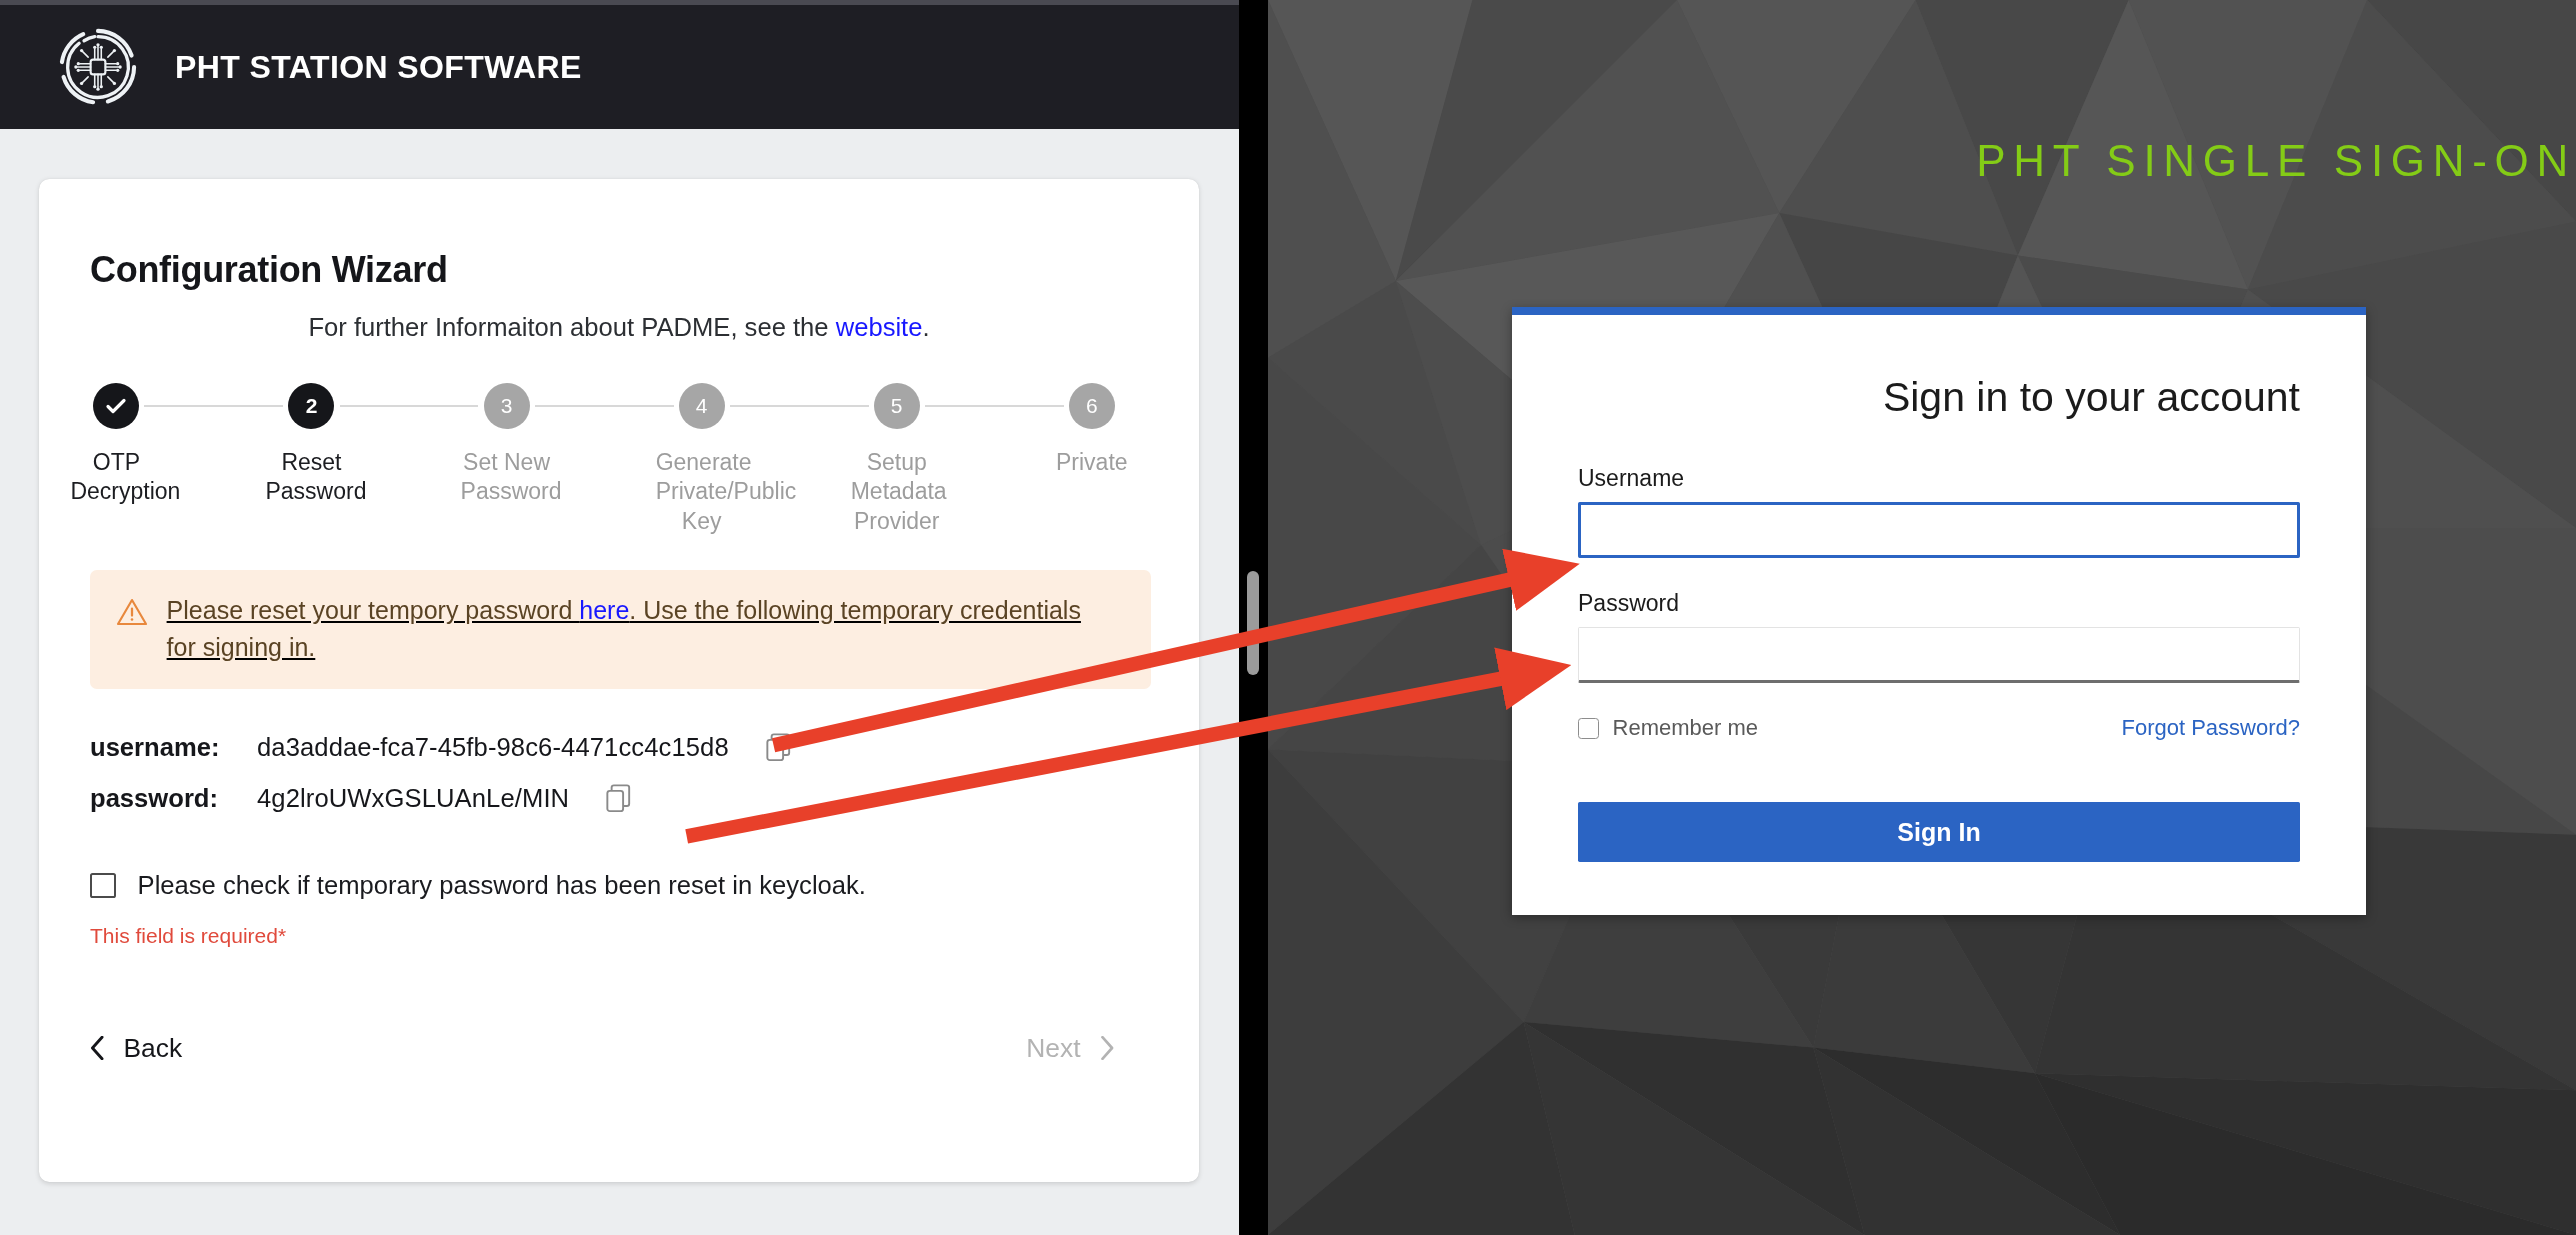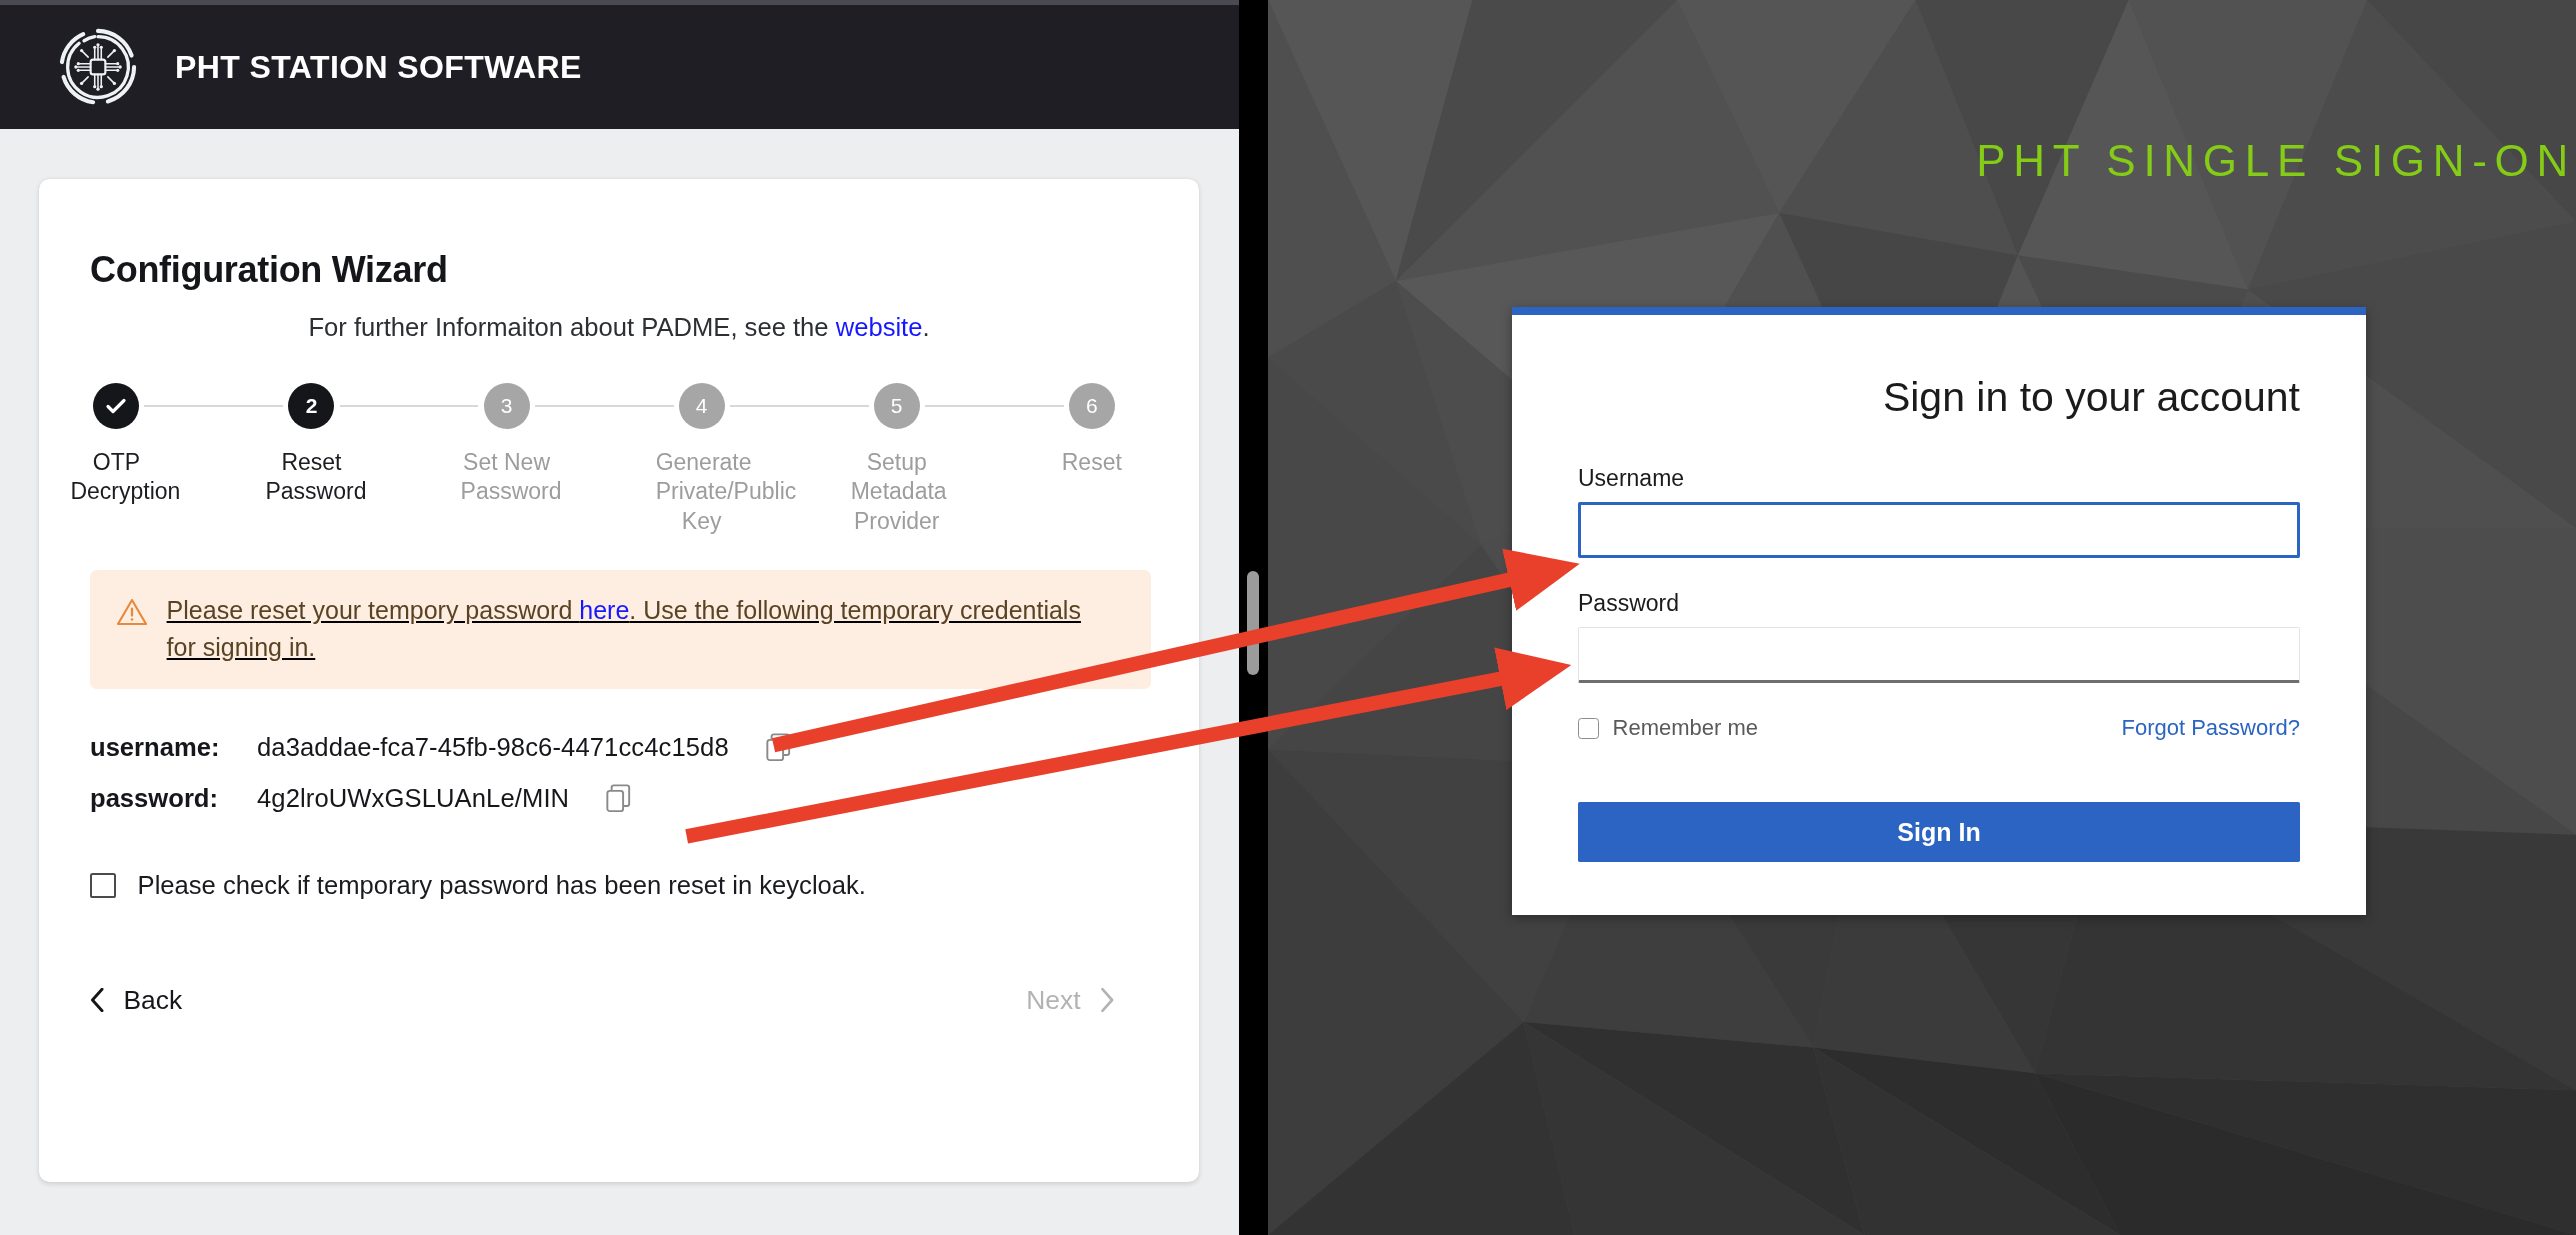--- a/index.html
+++ b/index.html
@@ -302,21 +302,21 @@
             <div class="step-circle todo">5</div>
             <div class="step-line"></div>
           </div>
           <div class="step-label muted">Setup Metadata Provider</div>
         </div>
 
         <div class="step" style="flex:0 0 46px">
           <div class="step-row">
             <div class="step-circle todo">6</div>
           </div>
-          <div class="step-label muted">Reset</div>
+          <div class="step-label muted">Private</div>
         </div>
       </div>
 
       <div class="alert">
         <div class="alert-icon">
           <svg viewBox="0 0 24 24">
             <path d="M12 3L22.5 21H1.5L12 3z" fill="none" stroke="#e8883d" stroke-width="1.6" stroke-linejoin="round"></path>
             <path d="M12 9.5v5.2" stroke="#e8883d" stroke-width="1.7" stroke-linecap="round"></path>
             <circle cx="12" cy="17.6" r="0.95" fill="#e8883d"></circle>
           </svg>
@@ -346,20 +346,21 @@
               <path d="M5 6.2V3.3a2 2 0 0 1 2-2h11.6a2 2 0 0 1 2 2v14.4a2 2 0 0 1-2 2h-3.4" fill="none" stroke="#8a8a8a" stroke-width="1.7"></path>
             </svg>
           </button>
         </div>
       </div>
 
       <div class="check-row">
         <div class="cbox"></div>
         <div class="check-label">Please check if temporary password has been reset in keycloak.</div>
       </div>
+      <div class="err-text">This field is required*</div>
 
       <div class="nav-row">
         <button class="nav-btn">
           <svg viewBox="0 0 12 20">
               <path d="M10 1L2 10l8 9" fill="none" stroke="#15161a" stroke-width="2.4" stroke-linecap="round" stroke-linejoin="round"></path>
             </svg>
           <span>Back</span>
         </button>
         <button class="nav-btn disabled">
           <span>Next</span>

